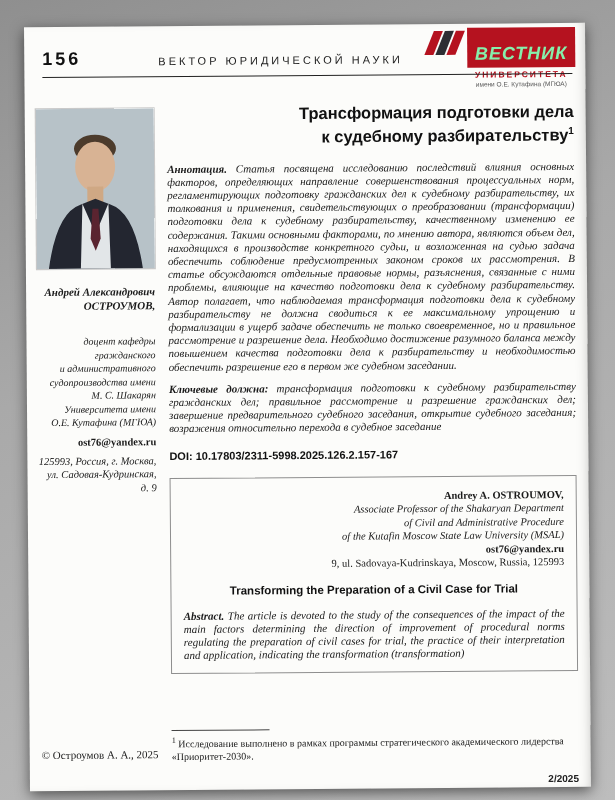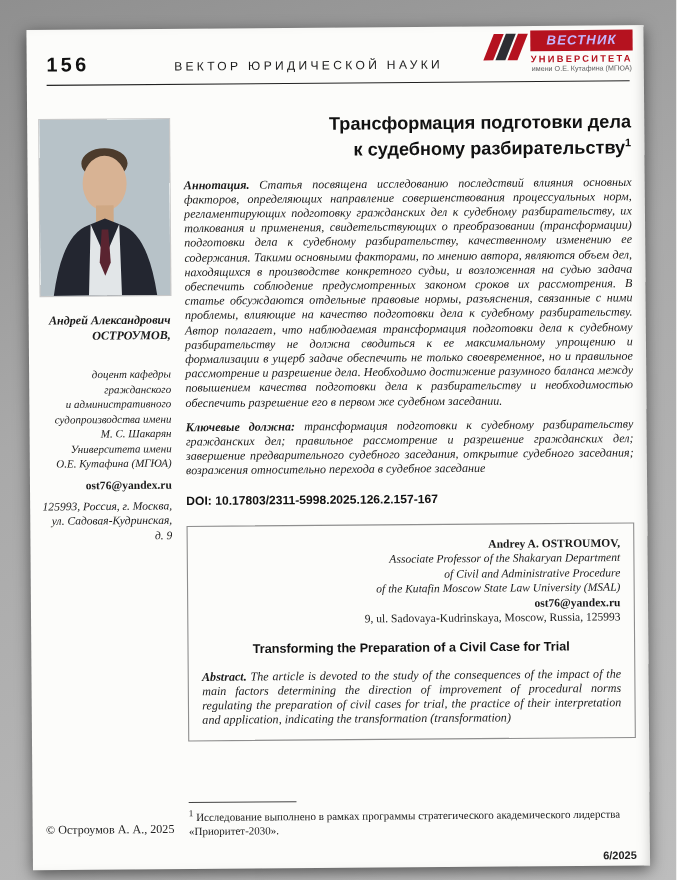--- a/index.html
+++ b/index.html
@@ -36,23 +36,23 @@
   }
   
   .logo{position:absolute;right:10px;top:4px;display:flex;align-items:flex-start;}
   .stripes{position:relative;width:36px;height:24px;margin:3px 4px 0 0;}
   .stripes i{position:absolute;top:0;width:9px;height:24px;transform:skewX(-22deg);}
   .stripes i:nth-child(1){left:2px;background:#b5121f;}
   .stripes i:nth-child(2){left:13px;background:#2e2e33;}
   .stripes i:nth-child(3){left:24px;background:#b5121f;}
   .logo-txt{display:flex;flex-direction:column;align-items:center;}
   .logo-vestnik{
-    background:#b5121f;color:#c4b5fd;font-family:"Liberation Sans",sans-serif;
-    font-weight:bold;font-style:italic;font-size:12px;letter-spacing:1px;
-    padding:2px 8px 3px;align-self:stretch;text-align:center;
+    background:#b5121f;color:#86efac;font-family:"Liberation Sans",sans-serif;
+    font-weight:bold;font-style:italic;font-size:18px;letter-spacing:1px;
+    padding:16px 8px 3px;align-self:stretch;text-align:center;
   }
   .logo-univ{
     color:#b5121f;font-family:"Liberation Sans",sans-serif;font-weight:bold;
     font-size:8.5px;letter-spacing:2px;margin-top:2px;
   }
   .logo-named{color:#5a5a5a;font-family:"Liberation Sans",sans-serif;font-size:6.5px;margin-top:1px;}
   
   .left{position:absolute;left:11px;top:82px;width:118px;text-align:right;}
   .photo{width:118px;height:160px;margin-bottom:16px;box-shadow:0 0 0 1px #c9c9c9;}
   .au-name{font-style:italic;font-weight:bold;font-size:11px;line-height:14px;white-space:pre-line;margin-bottom:22px;}
@@ -172,16 +172,16 @@
         <p class="abstract-en"><b class="lbl">Abstract.</b> <span>The article is devoted to the study of the consequences of the impact of the main factors determining the direction of improvement of procedural norms regulating the preparation of civil cases for trial, the practice of their interpretation and application, indicating the transformation (transformation)</span></p>
       </section>
     </main>
 
     <div class="footnote">
       <div class="fn-rule"></div>
       <p><sup>1</sup> <span>Исследование выполнено в рамках программы стратегического академического лидерства «Приоритет-2030».</span></p>
     </div>
 
     <div class="copyright">© Остроумов А. А., 2025</div>
-    <div class="issue">6/2025</div>
+    <div class="issue">2/2025</div>
 
   </div>
 </div>
 
 </body></html>

